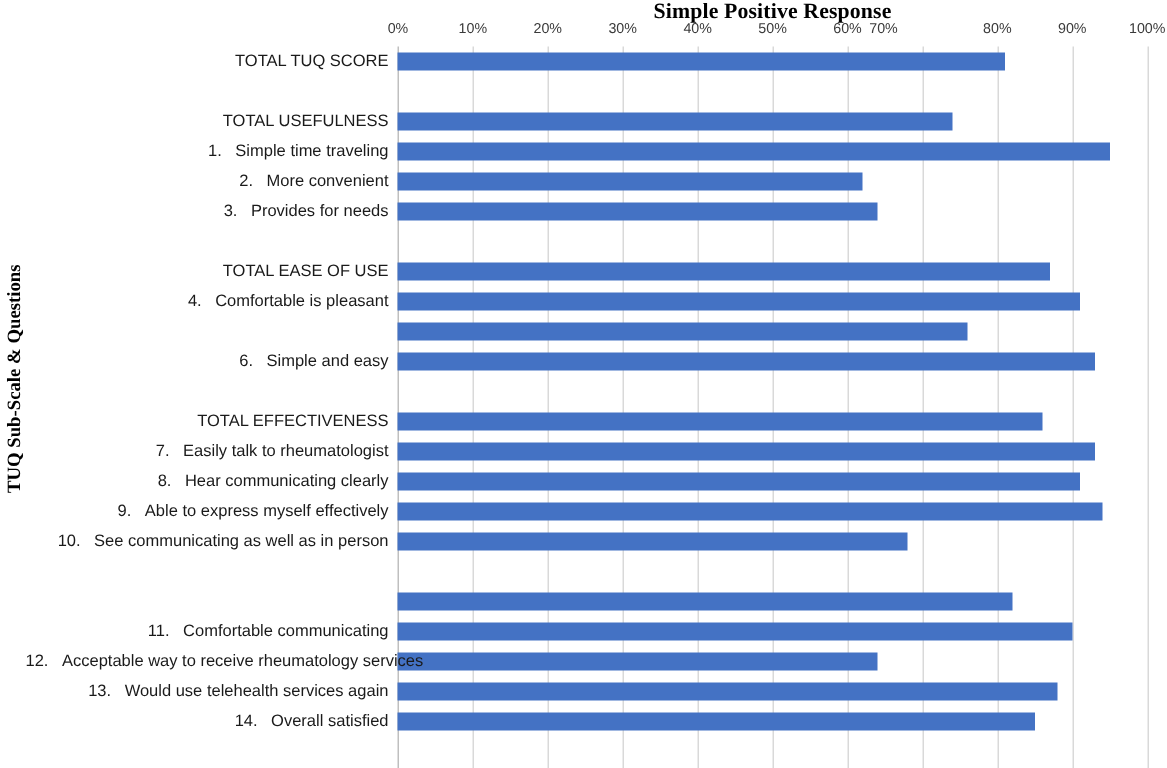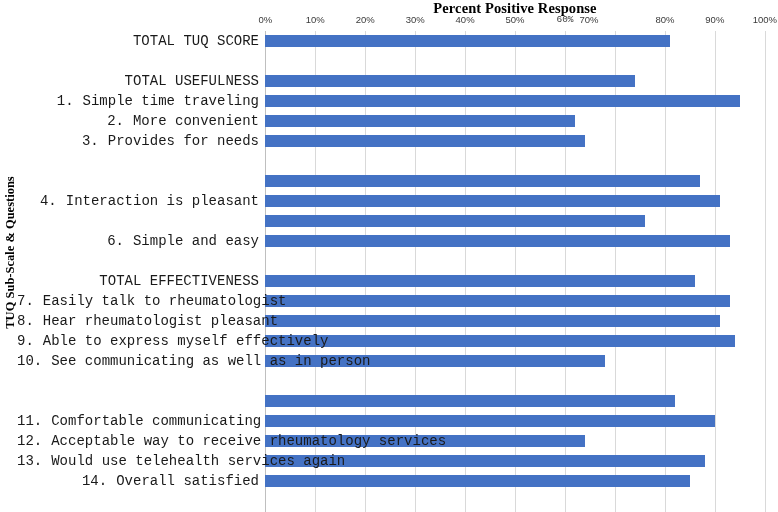--- a/index.html
+++ b/index.html
@@ -109,53 +109,52 @@
     left: 20px;
     top: 31px;
     width: 242px;
     height: 481px;
   }
   .cat-row {
     position: absolute;
     right: 3px;
     width: 242px;
     text-align: right;
-    font-size: 14px;
+    font-size: 11px;
     color: #1a1a1a;
     white-space: nowrap;
     line-height: 12px;
-    font-family: Liberation Mono, monospace;
   }
   .cat-num {
     display: inline-block;
   }
   .cat-gap {
     display: inline-block;
     width: 9px;
   }
 </style>
 </head>
 <body>
 
 <div id="chart-root">
 
-  <div class="chart-title">Percent Positive Response</div>
+  <div class="chart-title">Simple Positive Response</div>
 
   <div class="yaxis-title-wrap">
     <div class="yaxis-title">TUQ Sub-Scale &amp; Questions</div>
   </div>
 
   <div class="xaxis-labels" id="xaxis-labels">
       <div class="xtick" style="left: 265.3px;">0%</div>
       <div class="xtick" style="left: 315.25px;">10%</div>
       <div class="xtick" style="left: 365.2px;">20%</div>
       <div class="xtick" style="left: 415.15px;">30%</div>
       <div class="xtick" style="left: 465.1px;">40%</div>
       <div class="xtick" style="left: 515.05px;">50%</div>
-      <div class="xtick" style="left: 565px; font-family: Liberation Mono, monospace;">60%</div>
+      <div class="xtick" style="left: 565px;">60%</div>
       <div class="xtick" style="left: 589px;">70%</div>
       <div class="xtick" style="left: 664.9px;">80%</div>
       <div class="xtick" style="left: 714.85px;">90%</div>
       <div class="xtick" style="left: 764.8px;">100%</div>
     </div>
 
   <div class="plot" id="plot-area">
     <div id="gridlines">
         <div class="gridline axis0" style="left: 0px;"></div>
         <div class="gridline" style="left: 49.95px;"></div>
@@ -191,25 +190,26 @@
         <div class="bar" title="Overall satisfied — 85%" style="top: 444.25px; height: 11.5px; width: 424.575px;"></div>
       </div>
   </div>
 
   <div class="cat-layer" id="cat-layer">
       <div class="cat-row" style="top: 4px;"><span>TOTAL TUQ SCORE</span></div>
       <div class="cat-row" style="top: 44px;"><span>TOTAL USEFULNESS</span></div>
       <div class="cat-row" style="top: 64px;"><span class="cat-num">1.</span><span class="cat-gap"></span><span>Simple time traveling</span></div>
       <div class="cat-row" style="top: 84px;"><span class="cat-num">2.</span><span class="cat-gap"></span><span>More convenient</span></div>
       <div class="cat-row" style="top: 104px;"><span class="cat-num">3.</span><span class="cat-gap"></span><span>Provides for needs</span></div>
-      <div class="cat-row" style="top: 164px;"><span class="cat-num">4.</span><span class="cat-gap"></span><span>Interaction is pleasant</span></div>
+      <div class="cat-row" style="top: 144px;"><span>TOTAL EASE OF USE</span></div>
+      <div class="cat-row" style="top: 164px;"><span class="cat-num">4.</span><span class="cat-gap"></span><span>Comfortable is pleasant</span></div>
       <div class="cat-row" style="top: 204px;"><span class="cat-num">6.</span><span class="cat-gap"></span><span>Simple and easy</span></div>
       <div class="cat-row" style="top: 244px;"><span>TOTAL EFFECTIVENESS</span></div>
       <div class="cat-row" style="top: 264px;"><span class="cat-num">7.</span><span class="cat-gap"></span><span>Easily talk to rheumatologist</span></div>
-      <div class="cat-row" style="top: 284px;"><span class="cat-num">8.</span><span class="cat-gap"></span><span>Hear rheumatologist pleasant</span></div>
+      <div class="cat-row" style="top: 284px;"><span class="cat-num">8.</span><span class="cat-gap"></span><span>Hear communicating clearly</span></div>
       <div class="cat-row" style="top: 304px;"><span class="cat-num">9.</span><span class="cat-gap"></span><span>Able to express myself effectively</span></div>
       <div class="cat-row" style="top: 324px;"><span class="cat-num">10.</span><span class="cat-gap"></span><span>See communicating as well as in person</span></div>
       <div class="cat-row" style="top: 384px;"><span class="cat-num">11.</span><span class="cat-gap"></span><span>Comfortable communicating</span></div>
       <div class="cat-row" style="top: 404px;"><span class="cat-num">12.</span><span class="cat-gap"></span><span>Acceptable way to receive rheumatology services</span></div>
       <div class="cat-row" style="top: 424px;"><span class="cat-num">13.</span><span class="cat-gap"></span><span>Would use telehealth services again</span></div>
       <div class="cat-row" style="top: 444px;"><span class="cat-num">14.</span><span class="cat-gap"></span><span>Overall satisfied</span></div>
     </div>
 
 </div>
 

